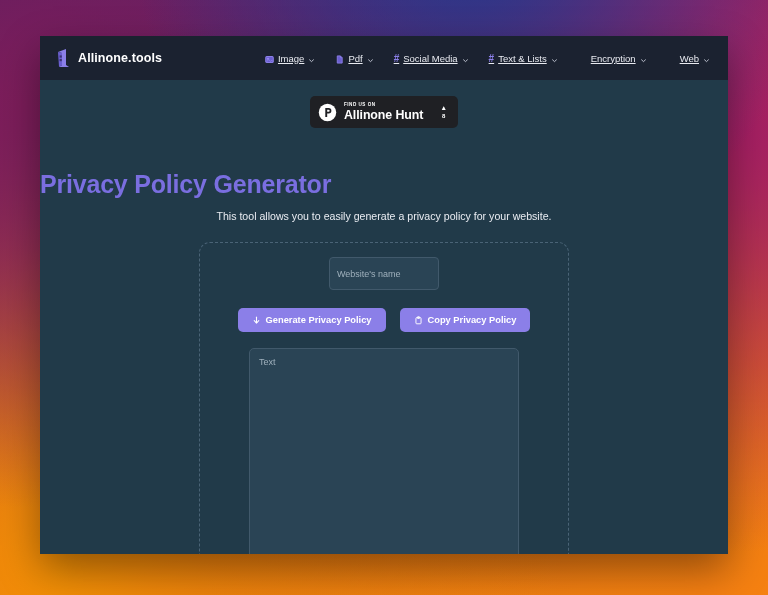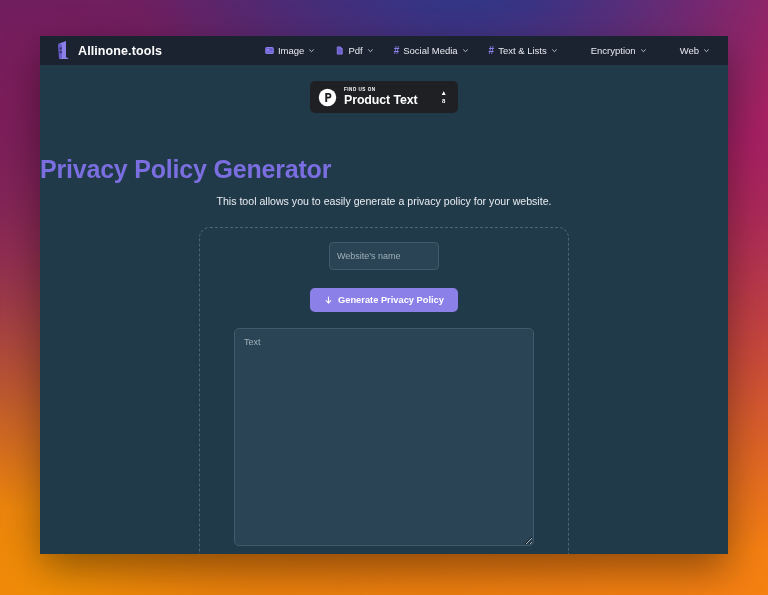--- a/index.html
+++ b/index.html
@@ -29,21 +29,21 @@
     top: 36px;
     width: 688px;
     height: 518px;
     background: #213a49;
     box-shadow: 0 16px 38px rgba(0,0,0,0.40);
     overflow: hidden;
   }
 
   
   .navbar {
-    height: 29px;
+    height: 44px;
     background: #1b2230;
     display: flex;
     align-items: center;
     padding: 0 14px 0 14px;
   }
 
   .brand {
     display: flex;
     align-items: center;
     gap: 7px;
@@ -58,26 +58,27 @@
 
   .nav-links {
     margin-left: auto;
     display: flex;
     align-items: center;
     gap: 20px;
     padding-right: 4px;
   }
   .nav-item {
     display: flex;
-    align-items: center;
+    align-items: flex-end;
     gap: 4px;
     color: #e8eaf0;
     font-size: 9.5px;
     white-space: nowrap;
     cursor: pointer;
+    text-decoration: underline;
   }
   .nav-ico { width: 9px; height: 9px; display: block; flex: 0 0 auto; }
   .nav-ico path, .nav-ico rect, .nav-ico circle, .nav-ico line {
     stroke: #8b7fe8;
   }
   .nav-hash {
     color: #8b7fe8;
     font-size: 10px;
     font-weight: bold;
     line-height: 1;
@@ -173,21 +174,21 @@
     padding: 14px 20px 18px;
   }
 
   .field-row {
     display: flex;
     justify-content: center;
     gap: 21px;
   }
   .text-input {
     width: 110px;
-    height: 28px;
+    height: 33px;
     background: #2a4455;
     border: 1px solid #41596b;
     border-radius: 4px;
     color: #e9ecf2;
     font-family: "Liberation Sans", sans-serif;
     font-size: 9px;
     padding: 0 7px;
     outline: none;
   }
   .text-input::placeholder { color: #9fb0bc; }
@@ -213,21 +214,21 @@
     gap: 5px;
     padding: 0 14px;
     cursor: pointer;
   }
   .btn-ico { width: 9px; height: 9px; display: block; }
   .btn-ico path, .btn-ico rect { stroke: #ffffff; }
 
   .textarea-wrap { margin-top: 16px; }
   .policy-textarea {
     display: block;
-    width: 300px;
+    width: 270px;
     height: 218px;
     margin: 12px auto;
     background: #2a4455;
     border: 1px solid #41596b;
     border-radius: 5px;
     color: #e9ecf2;
     font-family: "Liberation Sans", sans-serif;
     font-size: 9px;
     padding: 8px 9px;
     outline: none;
@@ -320,21 +321,21 @@
 
   <div class="ph-strip">
 
     <div class="ph-badge">
       <svg class="ph-logo" viewBox="0 0 24 24">
         <circle cx="12" cy="12" r="11" fill="#ffffff"></circle>
         <path d="M9.2 6.4 h4.3 a3.4 3.4 0 0 1 0 6.8 H11.6 V17.6 H9.2 Z M11.6 8.6 v2.4 h1.9 a1.2 1.2 0 0 0 0-2.4 Z" fill="#1f2024"></path>
       </svg>
       <div class="ph-words">
         <div class="ph-find">FIND US ON</div>
-        <div class="ph-name">Product Text</div>
+        <div class="ph-name">Allinone Hunt</div>
       </div>
       <div class="ph-vote">
         <span class="ph-arrow">▲</span>
         <span class="ph-count">8</span>
       </div>
     </div>
   </div>
 
   <h1 class="page-title">Privacy Policy Generator</h1>
   <p class="page-sub">This tool allows you to easily generate a privacy policy for your website.</p>
@@ -347,20 +348,27 @@
 
     <div class="btn-row">
       <button class="btn">
         <svg class="btn-ico" viewBox="0 0 12 12" fill="none">
           <path d="M6 1.5 V9" stroke-width="1.4" stroke-linecap="round"></path>
           <path d="M3 6.2 L6 9.4 L9 6.2" stroke-width="1.4" stroke-linecap="round" stroke-linejoin="round"></path>
         </svg>
         <span>Generate Privacy Policy</span>
       </button>
 
+      <button class="btn">
+        <svg class="btn-ico" viewBox="0 0 12 12" fill="none">
+          <rect x="2.6" y="2.2" width="6.8" height="8.2" rx="1.1" stroke-width="1.25"></rect>
+          <rect x="4.4" y="1" width="3.2" height="2.2" rx=".7" stroke-width="1.25"></rect>
+        </svg>
+        <span>Copy Privacy Policy</span>
+      </button>
     </div>
 
     <div class="textarea-wrap">
       <textarea class="policy-textarea" placeholder="Text" style=""></textarea>
     </div>
 
   </div>
 
 </div>
 

